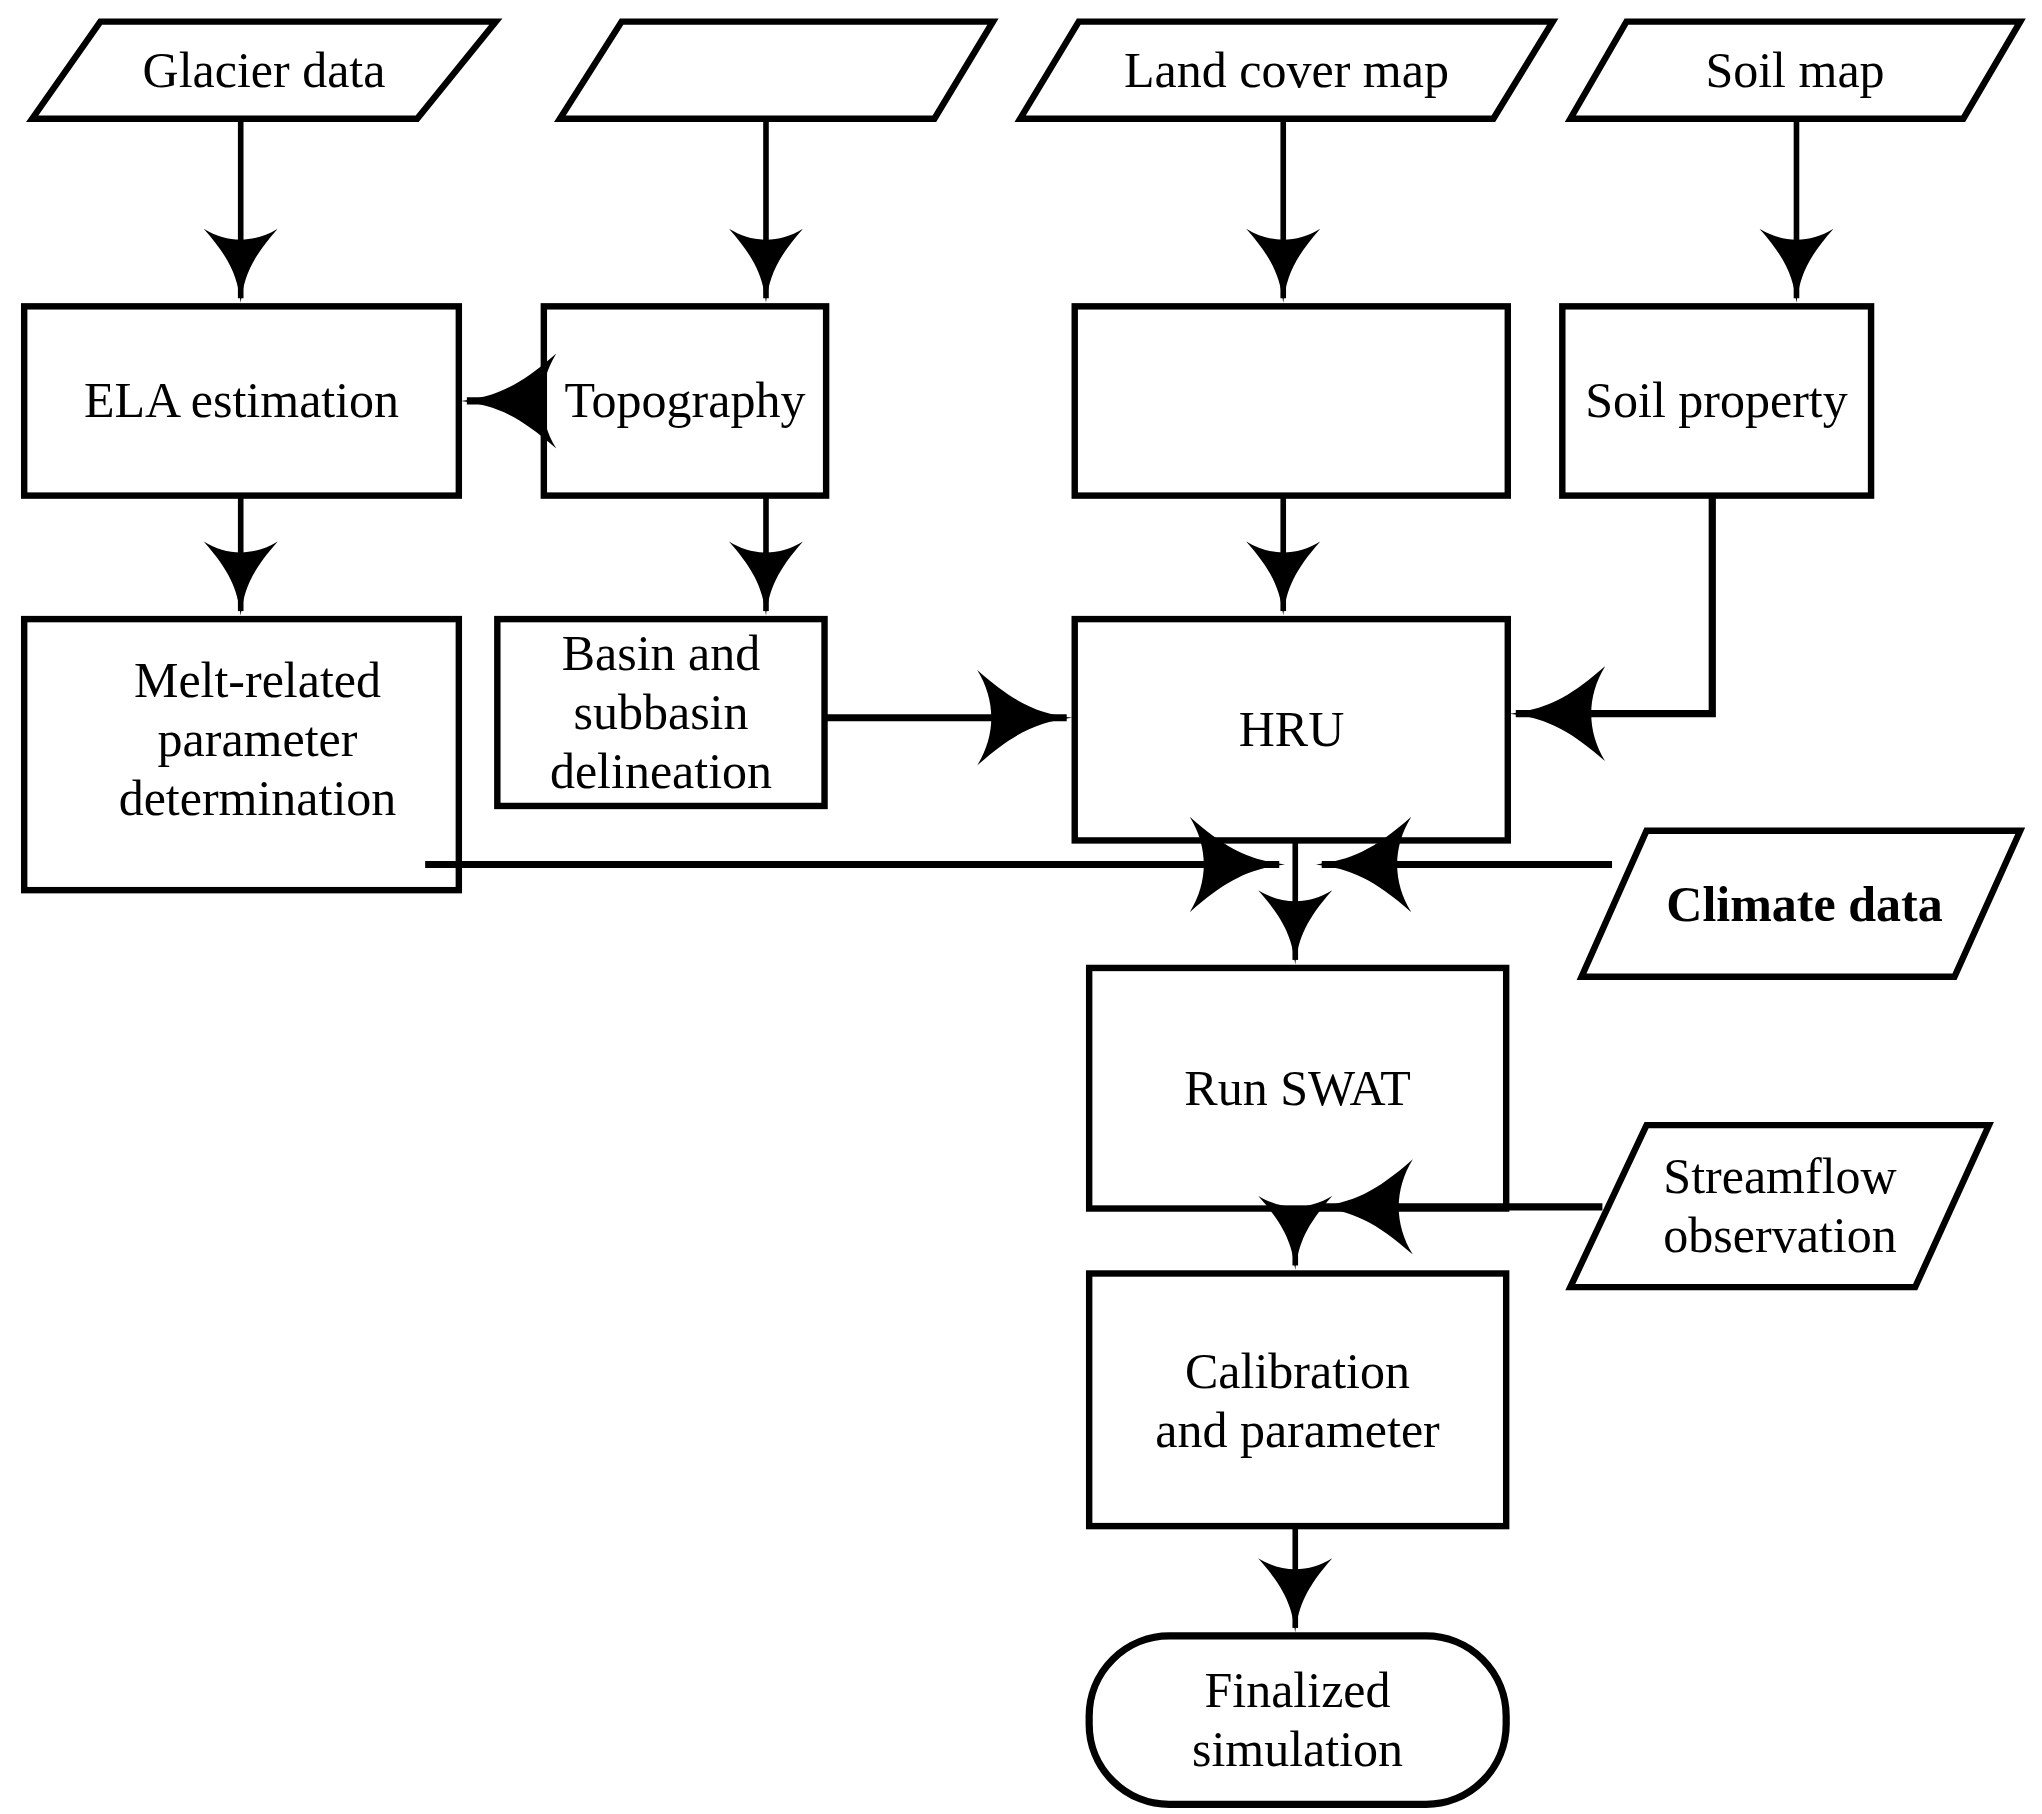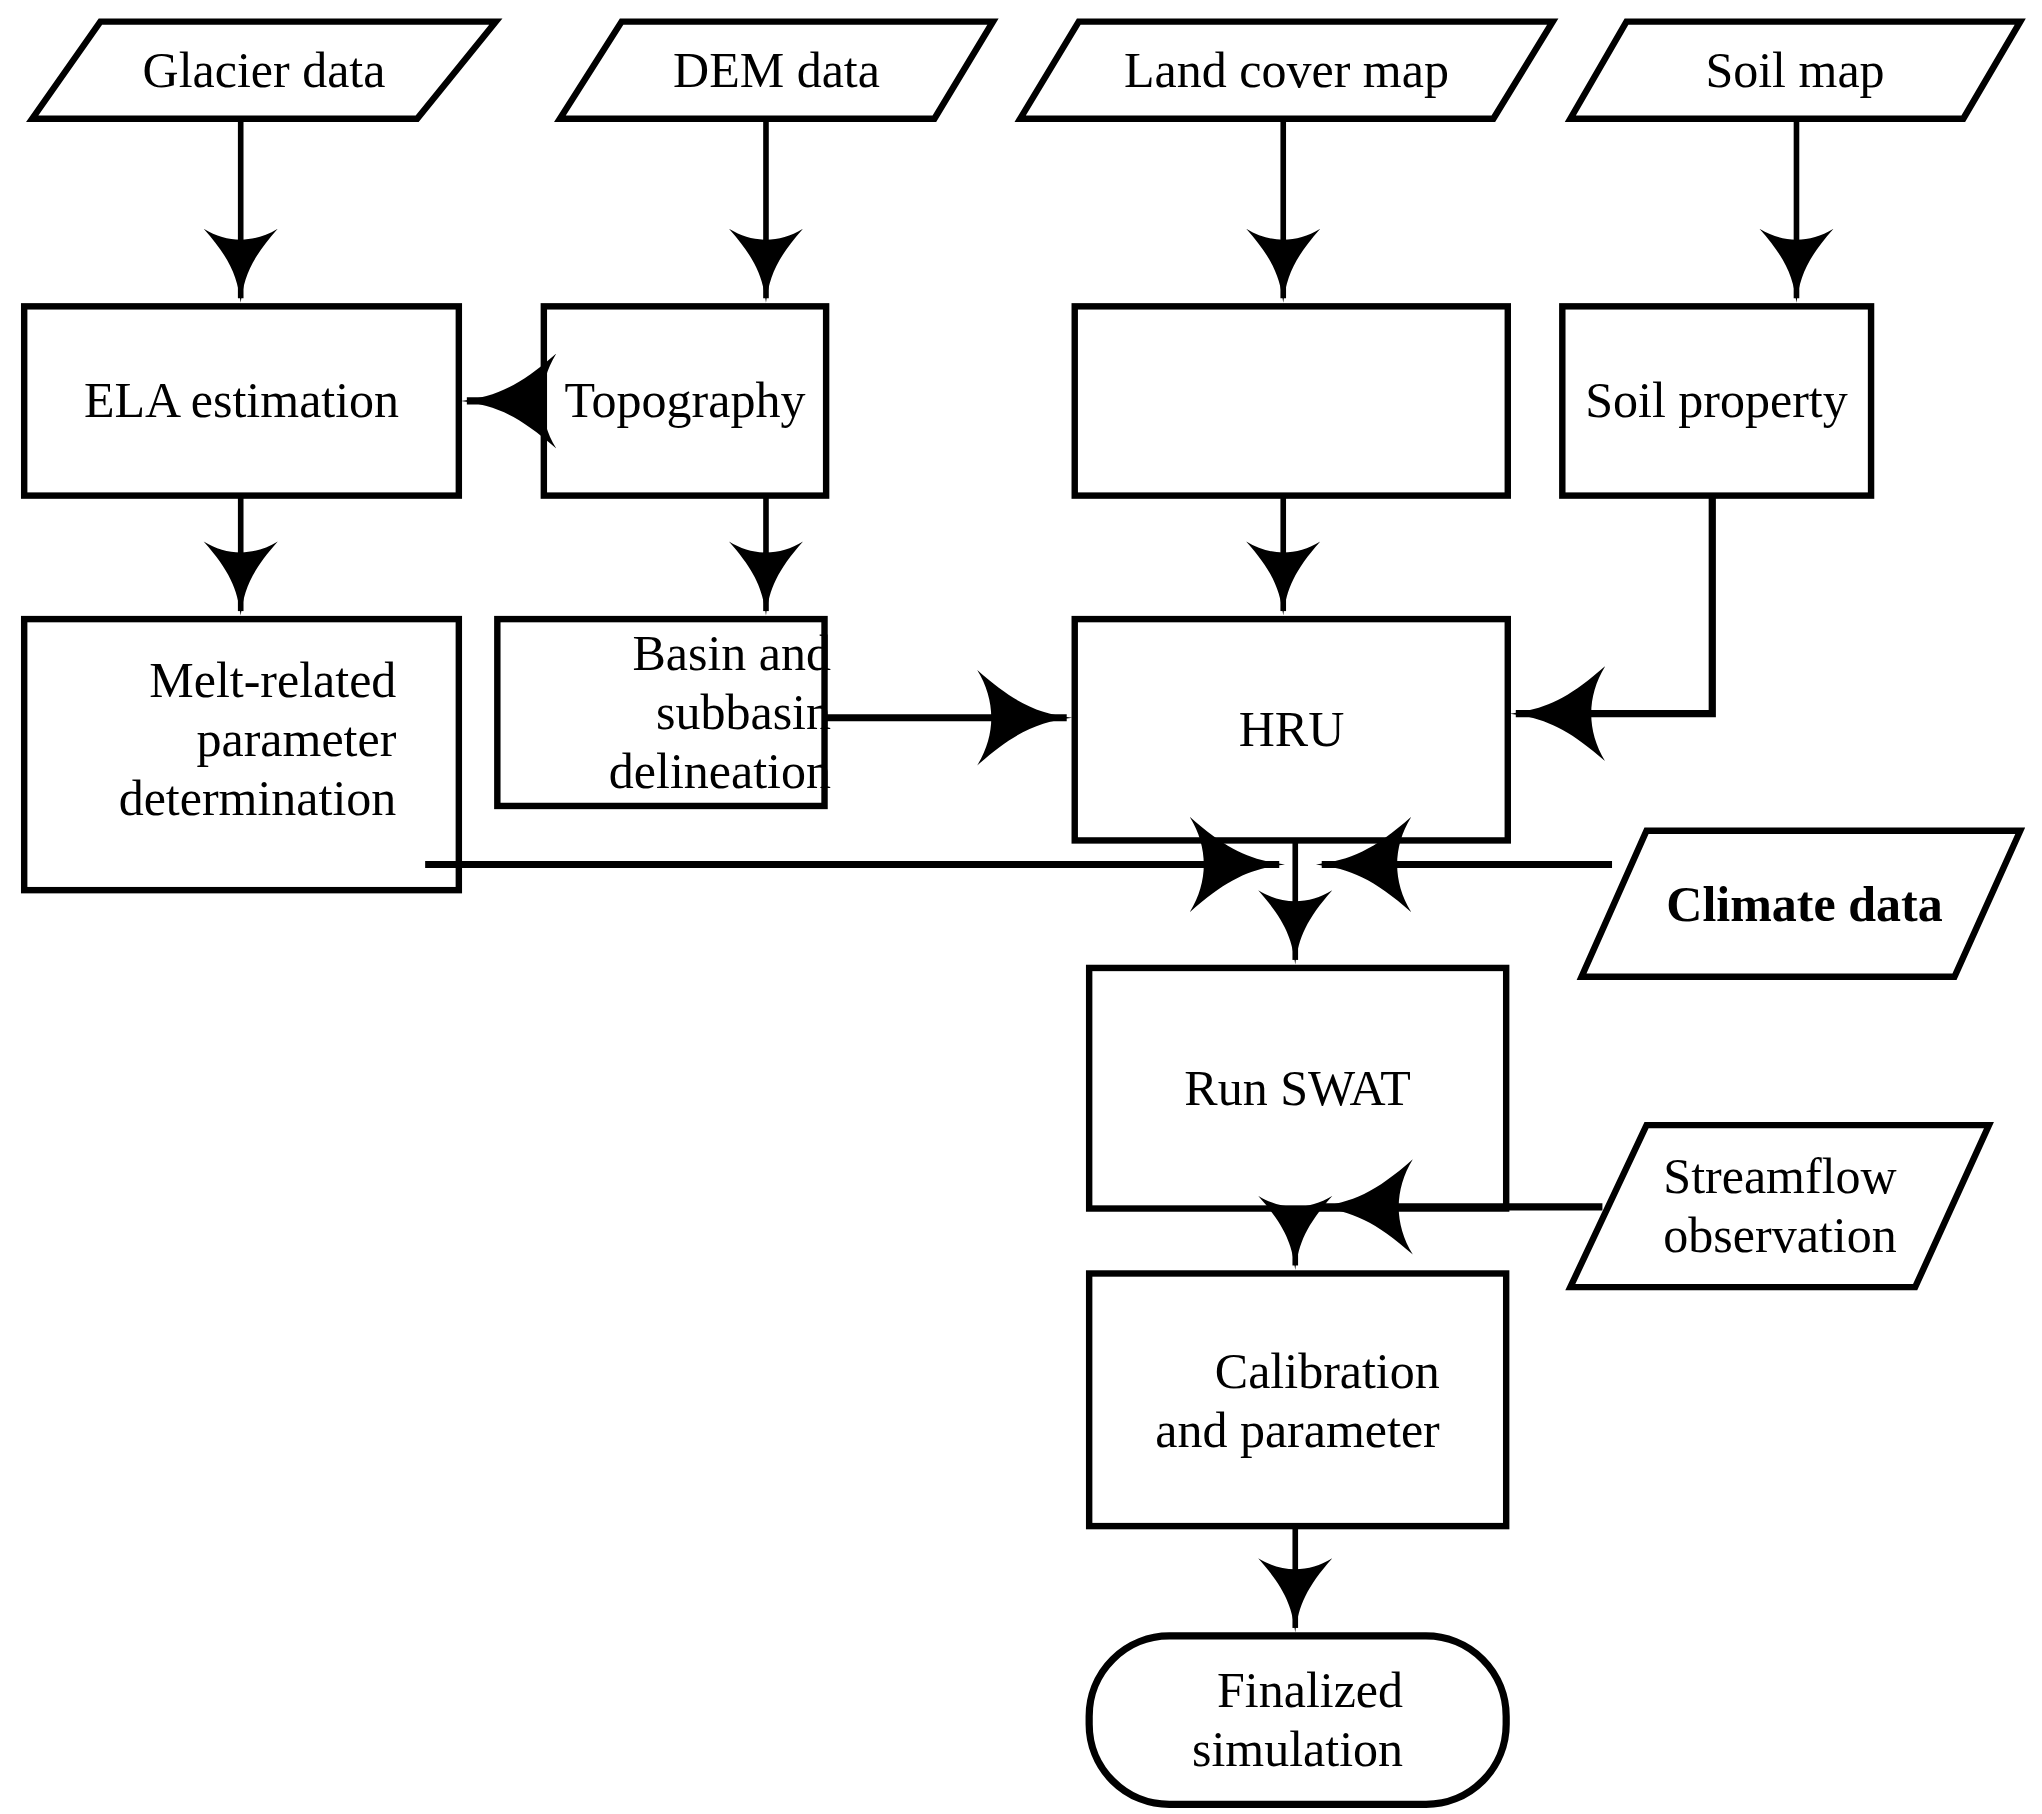--- a/index.html
+++ b/index.html
@@ -3,21 +3,21 @@
 <meta charset="utf-8">
 <title>SWAT Glacio-Hydrological Modelling Workflow</title>
 <style>
   html,body{margin:0;padding:0;background:#ffffff;}
   body{font-family:"Liberation Serif", serif;}
   #canvas{position:relative;width:2042px;height:1814px;background:#ffffff;overflow:hidden;}
   #flow{position:absolute;left:0;top:0;width:2042px;height:1814px;}
   .node-label{
     position:absolute;
     display:flex;align-items:center;justify-content:center;
-    text-align:right;
+    text-align:center;
     color:#000000;
     font-family:"Liberation Serif", serif;
     font-size:50px;
     line-height:1.18;
     white-space:pre-line;
     pointer-events:none;
   }
 </style>
 </head>
 <body>
@@ -88,21 +88,20 @@
 
       <line x1="1998" y1="1505" x2="1650" y2="1505" marker-end="url(#ah)" stroke-width="9"></line>
 
       <line x1="1615" y1="1903" x2="1615" y2="2030" marker-end="url(#ah)"></line>
 
     </g>
   </svg>
 
   <div class="node-label" style="left:32px;top:21.7px;width:464px;height:97px;">Glacier data</div>
 
-  <div class="node-label" style="left:560px;top:21.7px;width:433px;height:97px;">DEM data</div>
 
   <div class="node-label" style="left:1020px;top:21.7px;width:533px;height:97px;">Land cover map</div>
 
   <div class="node-label" style="left:1570px;top:21.7px;width:450px;height:97px;">Soil map</div>
 
   <div class="node-label" style="left:24px;top:306px;width:435px;height:189px;">ELA estimation</div>
 
   <div class="node-label" style="left:536px;top:306px;width:298px;height:189px;">Topography</div>
 
 

